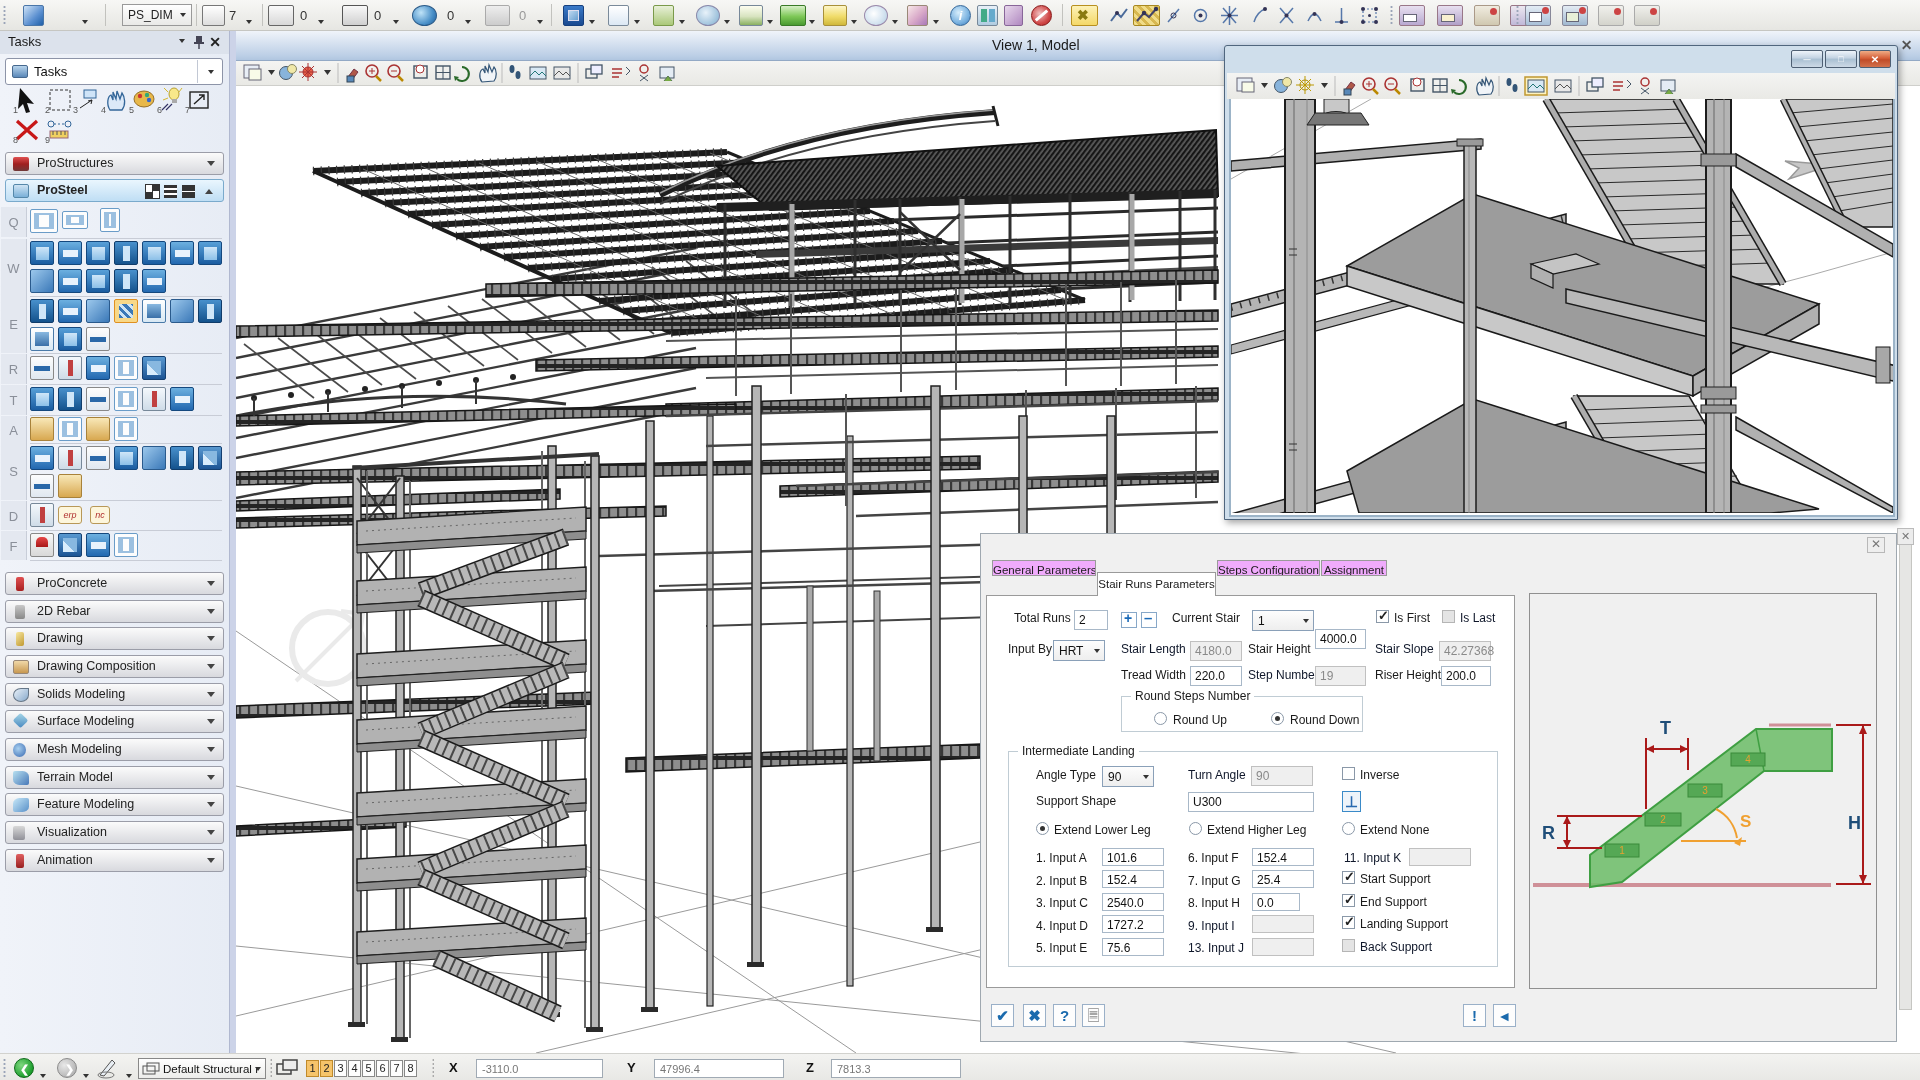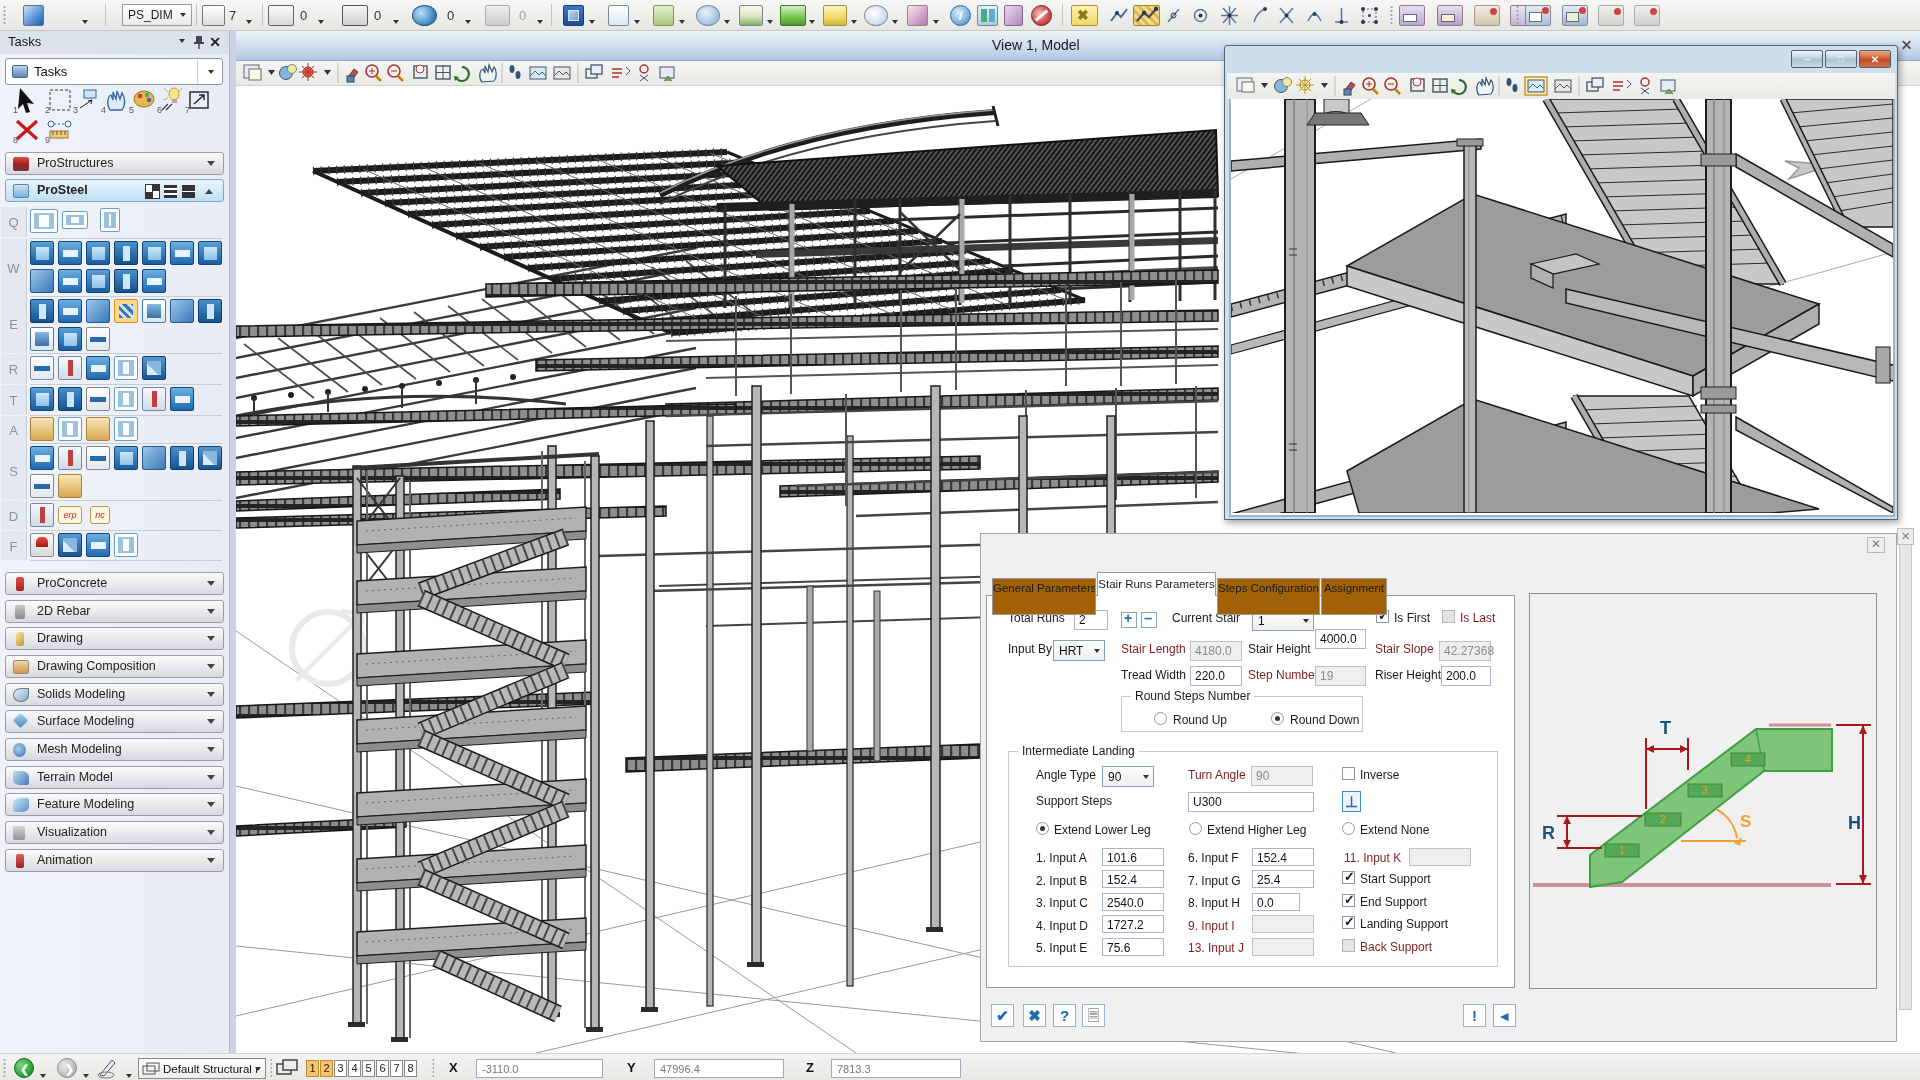--- a/index.html
+++ b/index.html
@@ -70,28 +70,28 @@
 #v2tb{position:absolute;left:2px;top:27px;width:668px;height:26px;background:linear-gradient(#f4f4f2,#e9e9e5);}
 #v2canvas{position:absolute;left:4px;top:53px;width:666px;height:418px;background:#fff;overflow:hidden;border-left:2px solid #9cb4c8;border-right:2px solid #9cb4c8;border-bottom:2px solid #9cb4c8;}
 .winbtn{position:absolute;top:4px;width:32px;height:18px;border:1px solid #4e5f73;border-radius:2px;background:linear-gradient(#eef4fa,#c2d2e2 45%,#a8bfd2 50%,#cdd9e6);}
 .winbtn.close{background:linear-gradient(#efab85,#d55f38 45%,#c14c28 55%,#d3714c);}
 .winbtn .g{position:absolute;left:50%;top:50%;transform:translate(-50%,-50%);color:#fff;}
 
 
 #dlg{position:absolute;left:980px;top:533px;width:917px;height:509px;background:#f0f0f0;border:1px solid #9fa8b0;font-size:12px;}
 #dlgtitle{position:absolute;left:0;top:0;width:915px;height:26px;color:#1a1a1a;font-size:15px;text-align:center;line-height:26px;}
 #dlgx{position:absolute;left:886px;top:3px;width:18px;height:16px;background:#eee;border:1px solid #b8b8b8;color:#777;text-align:center;line-height:13px;font-size:12px;}
-.tab{position:absolute;top:44px;height:37px;background:#a16207;border:1px solid #9a9a9a;color:#1a1a1a;font-size:11.5px;line-height:19px;text-align:center;z-index:1;white-space:nowrap;overflow:hidden;}
+.tab{position:absolute;top:26px;height:16px;background:#f0abfc;border:1px solid #9a9a9a;color:#1a1a1a;font-size:11.5px;line-height:19px;text-align:center;z-index:1;white-space:nowrap;overflow:hidden;}
 .tab.active{background:#fff;height:24px;top:38px;border-bottom:0;z-index:3;line-height:22px;}
 #dlgmain{position:absolute;left:5px;top:61px;width:529px;height:393px;background:#fff;border:1px solid #9a9a9a;}
 #dlgprev{position:absolute;left:548px;top:59px;width:348px;height:396px;background:#f0f0f0;border:1px solid #909090;}
 .fld{position:absolute;height:20px;background:#fff;border:1px solid #a8b8c8;font-size:12px;color:#111;padding:2px 0 0 4px;}
 .fld.dis{background:#efefef;color:#8a8a8a;border-color:#c0c0c0;}
 .flbl{position:absolute;font-size:12px;color:#1a1a1a;white-space:nowrap;}
-.flbl.dis{color:#7f1d1d;}
+.flbl.dis{color:#0f172a;}
 .cb{position:absolute;width:13px;height:13px;background:#fff;border:1px solid #8a98a8;}
 .cb.dis{background:#e4e4e4;border-color:#b5b5b5;}
 .cb .mark{position:absolute;left:1px;top:-3px;color:#222;font-size:13px;font-weight:bold;}
 .rb{position:absolute;width:13px;height:13px;background:#fff;border:1px solid #8a98a8;border-radius:50%;}
 .rb .dot{position:absolute;left:3px;top:3px;width:5px;height:5px;border-radius:50%;background:#333;}
 .grp{position:absolute;border:1px solid #c0ccd4;}
 .grp .glbl{position:absolute;left:9px;top:-8px;background:#fff;padding:0 4px;font-size:12px;color:#1a1a1a;}
 .ddf{position:absolute;height:21px;background:linear-gradient(#fdfdfd,#eee);border:1px solid #8aa0b8;}
 .ddf .v{position:absolute;left:5px;top:3px;font-size:12px;color:#111;}
 .ddf .da{position:absolute;right:4px;top:8px;}
@@ -981,21 +981,21 @@
 </div>
 
 <div id="dlg">
   <div id="dlgx">✕</div>
   <div class="tab" style="left:11px;width:104px;">General Parameters</div>
   <div class="tab active" style="left:116px;width:119px;">Stair Runs Parameters</div>
   <div class="tab" style="left:236px;width:103px;">Steps Configuration</div>
   <div class="tab" style="left:340px;width:66px;">Assignment</div>
   <div id="dlgmain"></div>
 
-  <div class="flbl" style="left:27px;top:77px;text-align:center;">Total Runs</div>
+  <div class="flbl" style="left:33px;top:77px;text-align:center;">Total Runs</div>
   <div class="fld" style="left:93px;top:76px;width:34px;">2</div>
   <div style="position:absolute;left:140px;top:78px;width:16px;height:16px;background:#fff;border:1px solid #88a8c8;">
         <span style="position:absolute;left:2px;top:-3px;color:#1a6ab8;font-weight:bold;font-size:14px;">+</span>
       </div>
   <div style="position:absolute;left:160px;top:78px;width:16px;height:16px;background:#fff;border:1px solid #88a8c8;">
         <span style="position:absolute;left:2px;top:-4px;color:#1a6ab8;font-weight:bold;font-size:15px;">–</span>
       </div>
   <div class="flbl" style="left:191px;top:77px;">Current Stair</div>
   <div class="ddf" style="left:271px;top:76px;width:62px;">
         <span class="v">1</span>
@@ -1042,21 +1042,21 @@
       </div>
   <div class="flbl" style="left:55px;top:234px;">Angle Type</div>
   <div class="ddf" style="left:121px;top:232px;width:52px;">
         <span class="v">90</span>
         <span class="darr da"></span>
       </div>
   <div class="flbl dis" style="left:207px;top:234px;">Turn Angle</div>
   <div class="fld dis" style="left:270px;top:232px;width:62px;">90</div>
   <div class="cb" style="left:361px;top:233px;"></div>
   <div class="flbl" style="left:379px;top:234px;">Inverse</div>
-  <div class="flbl" style="left:55px;top:260px;">Support Steps</div>
+  <div class="flbl" style="left:55px;top:260px;">Support Shape</div>
   <div class="fld" style="left:207px;top:258px;width:126px;">U300</div>
   <div style="position:absolute;left:361px;top:257px;width:19px;height:21px;background:#eef4fa;border:1px solid #3a8ac8;text-align:center;color:#2a6ab0;font-weight:bold;font-size:15px;line-height:19px;">⊥</div>
   <div class="rb" style="left:55px;top:288px;">
         <span class="dot"></span>
       </div>
   <div class="flbl" style="left:73px;top:289px;">Extend Lower Leg</div>
   <div class="rb" style="left:208px;top:288px;"></div>
   <div class="flbl" style="left:226px;top:289px;">Extend Higher Leg</div>
   <div class="rb" style="left:361px;top:288px;"></div>
   <div class="flbl" style="left:379px;top:289px;">Extend None</div>

